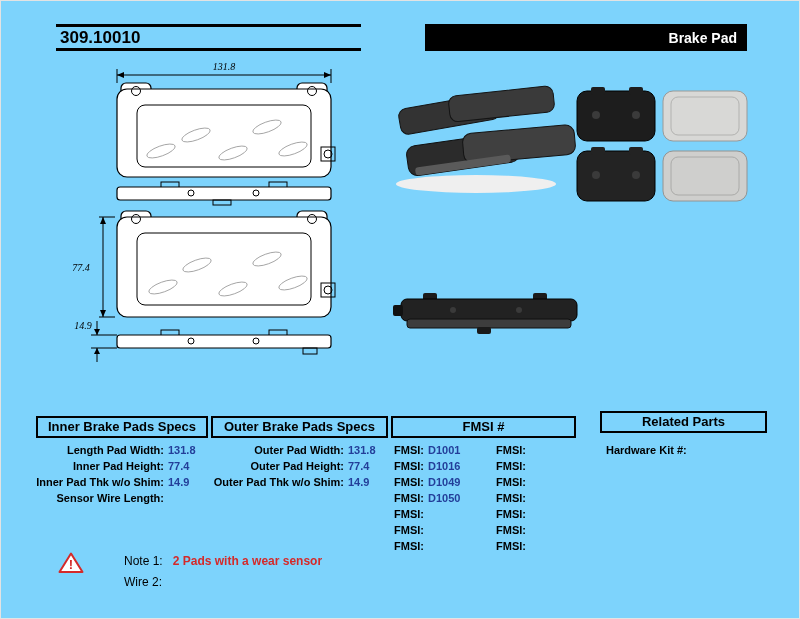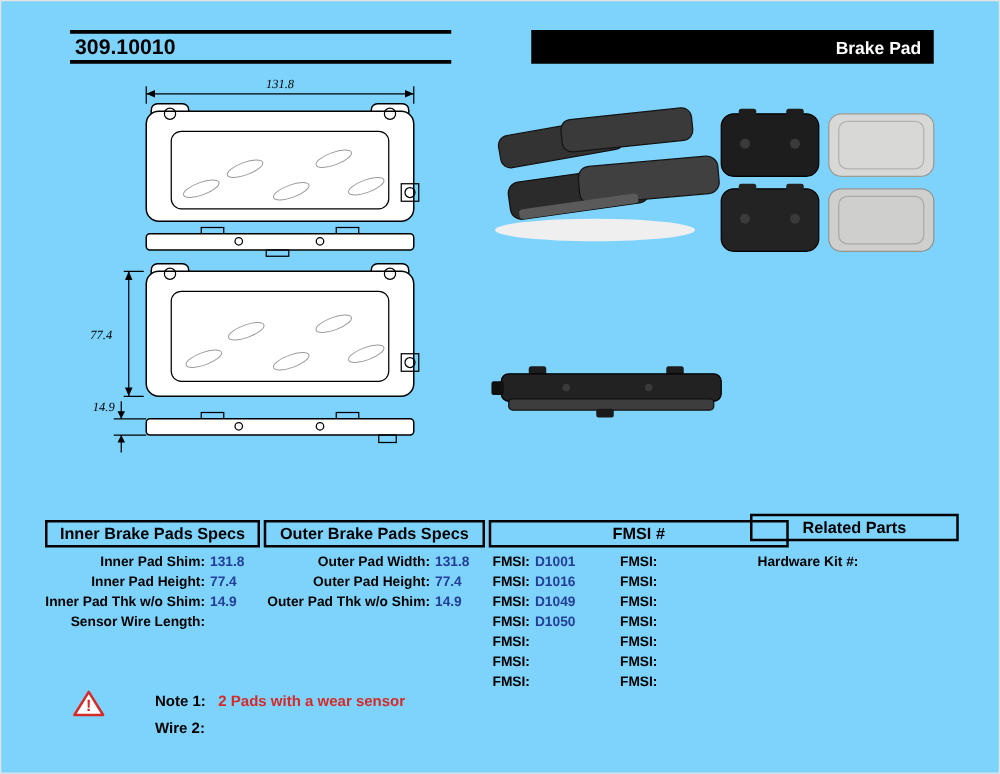--- a/index.html
+++ b/index.html
@@ -46,21 +46,21 @@
   .fmsi-cell .lbl { font-weight:bold; margin-right:4px; }
   .fmsi-cell .val { font-weight:bold; color:var(--value-blue, #233e99); }
   .related-row { position:absolute; font-size:11px; height:16px; line-height:16px; }
   .related-row .lbl { font-weight:bold; margin-right:4px; }
   .related-row .val { font-weight:bold; color:var(--value-blue, #233e99); }
   
   .warn { position:absolute; left:57px; top:550px; }
   .warn-tri { stroke:var(--note-red, #d42a2a); fill:#fff; stroke-width:2; stroke-linejoin:round; }
   .warn-bang { fill:var(--note-red, #d42a2a); font-weight:bold; font-size:13px; font-family:"Liberation Sans",sans-serif; }
   .note { position:absolute; left:95px; font-size:12px; height:16px; line-height:16px; display:flex; }
-  .note .note-label { font-weight:bold; margin-right:10px;padding-left:28px; }
+  .note .note-label { font-weight:normal; margin-right:10px;padding-left:28px; }
   .note .note-text { font-weight:bold; color:var(--note-red, #d42a2a); }
 </style>
 </head>
 <body>
 
 <div class="page">
 
   <div class="hdr-left">309.10010</div>
   <div class="hdr-right">Brake Pad</div>
 
@@ -177,21 +177,21 @@
     <rect x="0" y="16" width="10" height="11" rx="2" fill="#111"></rect>
     <rect x="84" y="38" width="14" height="7" rx="2" fill="#1a1a1a"></rect>
     <circle cx="60" cy="21" r="3" fill="#3a3a3a"></circle>
     <circle cx="126" cy="21" r="3" fill="#3a3a3a"></circle>
   </svg>
 
   <div class="spec-col" style="left:35px; top:415px; width:172px;">
     <div class="spec-header">Inner Brake Pads Specs</div>
     <div class="spec-rows">
       <div class="spec-row">
-        <span class="spec-label">Inner Pad Shim:</span>
+        <span class="spec-label">Length Pad Width:</span>
         <span class="spec-value">131.8</span>
       </div>
       <div class="spec-row">
         <span class="spec-label">Inner Pad Height:</span>
         <span class="spec-value">77.4</span>
       </div>
       <div class="spec-row">
         <span class="spec-label">Inner Pad Thk w/o Shim:</span>
         <span class="spec-value">14.9</span>
       </div>
@@ -213,21 +213,21 @@
         <span class="spec-label">Outer Pad Height:</span>
         <span class="spec-value">77.4</span>
       </div>
       <div class="spec-row">
         <span class="spec-label">Outer Pad Thk w/o Shim:</span>
         <span class="spec-value">14.9</span>
       </div>
     </div>
   </div>
 
-  <div class="spec-col" style="left:390px; top:415px; width:240px;">
+  <div class="spec-col" style="left:390px; top:415px; width:185px;">
     <div class="spec-header">FMSI #</div>
   </div>
   <div class="fmsi-rows" style="left:391px; top:441px; width:206px;">
     <div class="fmsi-row">
       <span class="fmsi-cell">
           <span class="lbl">FMSI:</span>
           <span class="val">D1001</span>
         </span>
       <span class="fmsi-cell">
           <span class="lbl">FMSI:</span>

